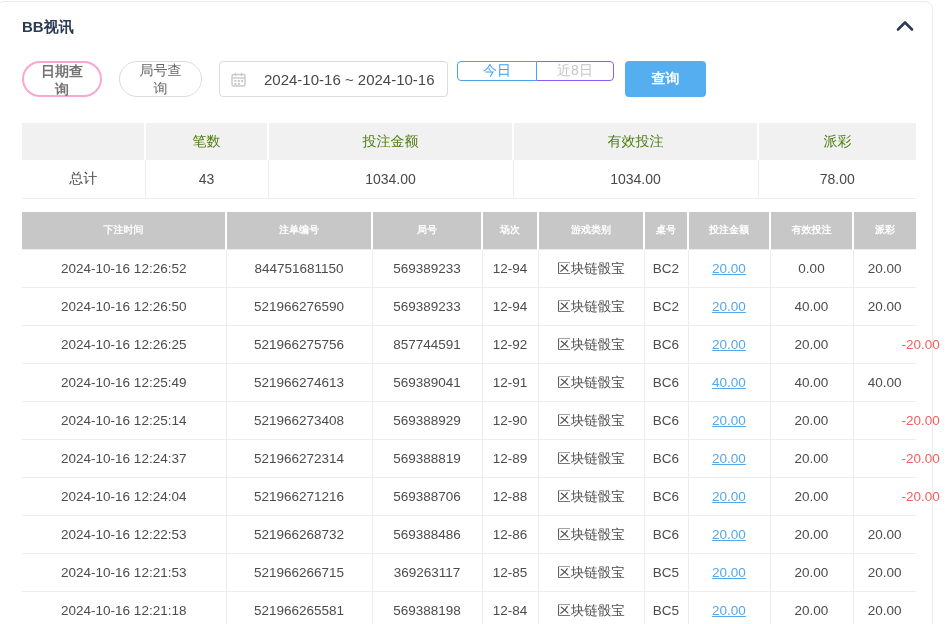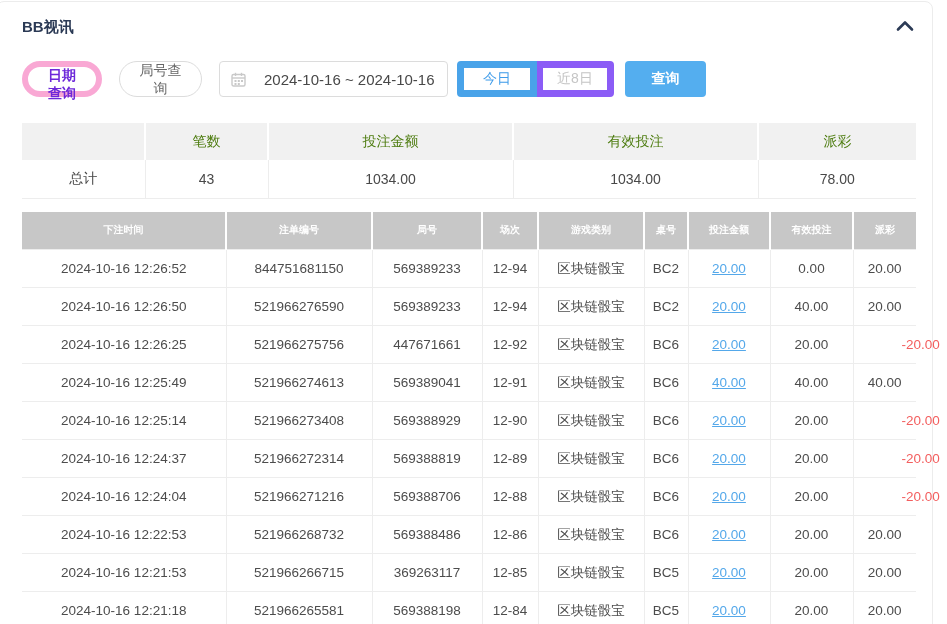--- a/index.html
+++ b/index.html
@@ -12,28 +12,28 @@
   
   .panel-head { display: flex; align-items: center; justify-content: space-between;
     padding-top: 18px; width: 894px; }
   .panel-title { font-size: 15px; font-weight: bold; color: #2b3a55; }
   .collapse-btn { background: none; border: none; cursor: pointer; padding: 2px; }
 
   
   .filter-bar { display: flex; align-items: center; margin-top: 24px; height: 36px; }
   .pill { height: 36px; border-radius: 18px; background: #fff; font-size: 14px;
     cursor: pointer; padding: 0 14px; }
-  .pill.active { border: 6px solid #f9a8d4; color: #6d28d9; font-weight: bold; width: 80px; }
+  .pill.active { border: 2px solid #f9a8d4; color: #737373; font-weight: bold; width: 80px; }
   .pill.inactive { border: 1px solid #dcdcdc; color: #666; width: 83px; margin-left: 17px; }
   .date-input { display: inline-flex; align-items: center; gap: 18px; margin-left: 17px;
     width: 229px; height: 36px; border: 1px solid #dcdcdc; border-radius: 4px;
     padding: 0 11px; cursor: pointer; background: #fff; }
   .date-input .date-text { font-size: 15px; color: #484848; white-space: nowrap; }
   .seg-group { display: inline-flex; margin-left: 9px; height: 36px; }
-  .seg { height: 36px; background: #fff; border: 7px solid #8b5cf6; margin-left: -1px;
+  .seg { height: 20px; background: #fff; border: 1px solid #8b5cf6; margin-left: -1px;
     font-size: 14px; color: #c5c5c5; cursor: pointer; width: 80px; position: relative; }
   .seg:first-child { border-radius: 4px 0 0 4px; margin-left: 0; width: 80px; }
   .seg:nth-child(2) { width: 78px; }
   .seg:last-child { border-radius: 0 4px 4px 0; }
   .seg.active { border-color: #49a3e9; color: #3f9cea; z-index: 2; }
   .search-btn { margin-left: 11px; width: 81px; height: 36px; border: none; border-radius: 4px;
     background: #54aeef; color: #fff; font-size: 14px; font-weight: bold; cursor: pointer; }
 
   
   table { border-collapse: collapse; table-layout: fixed; width: 894px; }
@@ -173,21 +173,21 @@
           <td>12-94</td>
           <td>区块链骰宝</td>
           <td>BC2</td>
           <td><a class="amt-link">20.00</a></td>
           <td>40.00</td>
           <td>20.00</td>
         </tr>
         <tr>
           <td>2024-10-16 12:26:25</td>
           <td>521966275756</td>
-          <td>447671661</td>
+          <td>857744591</td>
           <td>12-92</td>
           <td>区块链骰宝</td>
           <td>BC6</td>
           <td><a class="amt-link">20.00</a></td>
           <td>20.00</td>
           <td class="neg">-20.00</td>
         </tr>
         <tr>
           <td>2024-10-16 12:25:49</td>
           <td>521966274613</td>

